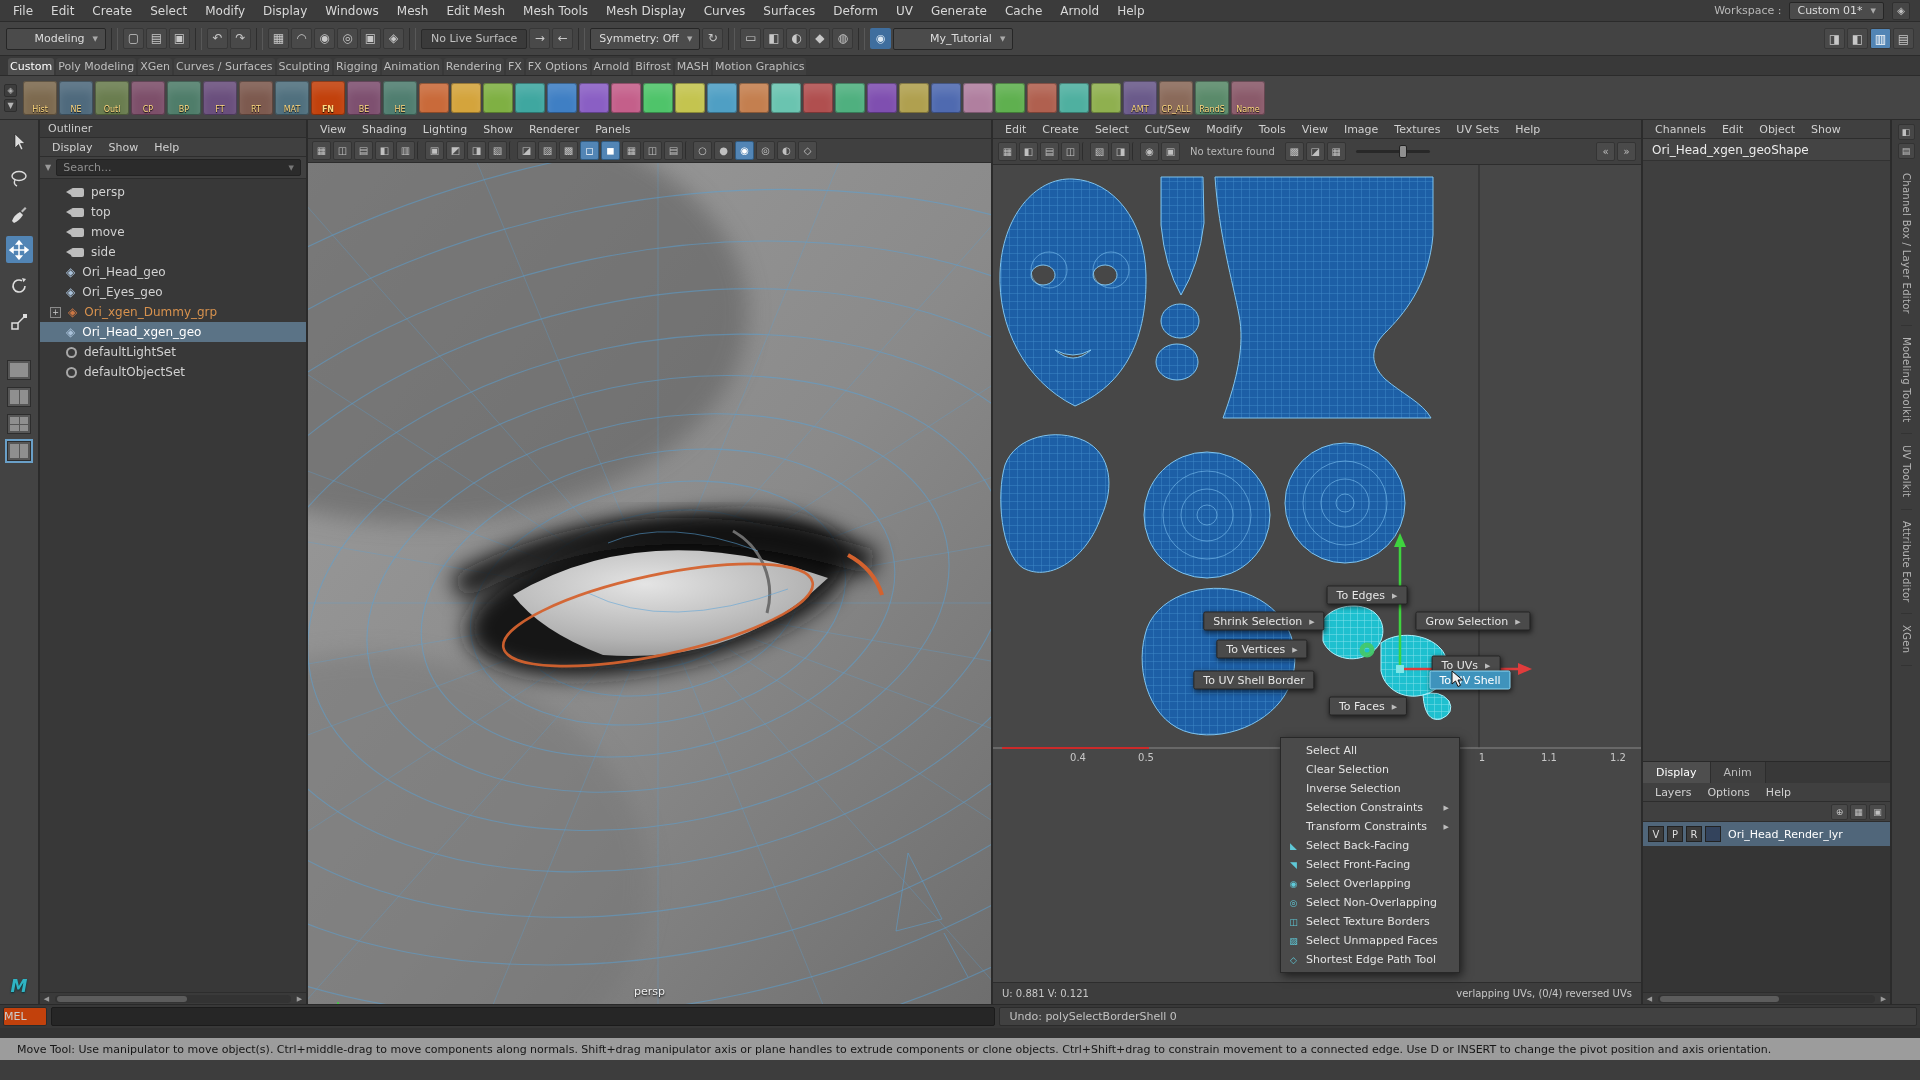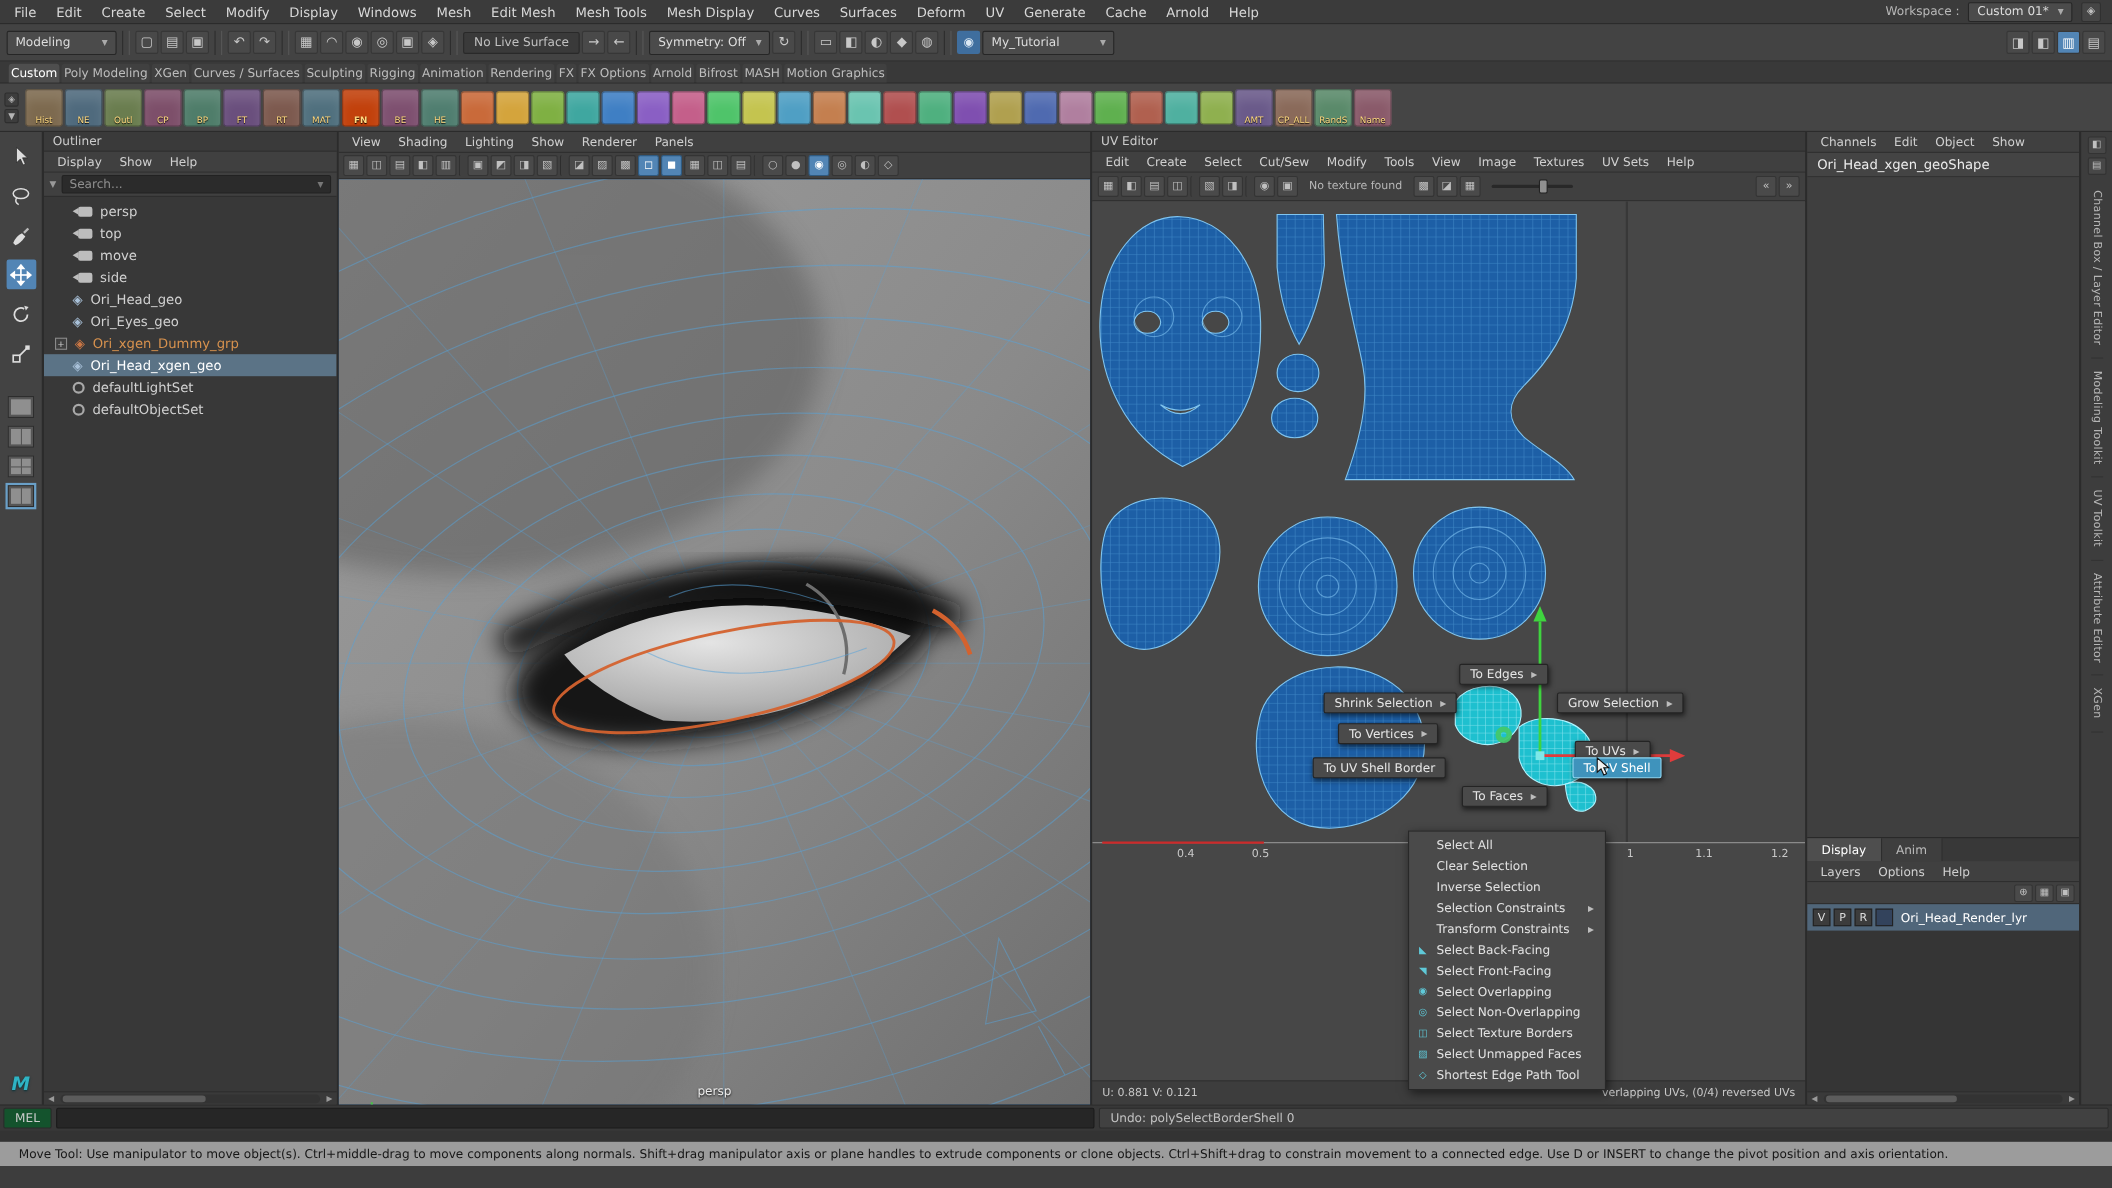--- a/index.html
+++ b/index.html
@@ -10,21 +10,21 @@
 .menubar{height:22px;background:#3b3b3b;display:flex;align-items:center;padding:0 4px;border-bottom:1px solid #2b2b2b}
 .menu-items{display:flex;align-items:center}
 .menu-item{padding:2px 9px;font-size:12px;color:#d8d8d8;white-space:nowrap}
 .mb-right{margin-left:auto;display:flex;align-items:center;gap:8px;font-size:11px;color:#b8b8b8;padding-right:6px}
 .dd{display:flex;align-items:center;gap:8px;background:#4b4b4b;border:1px solid #262626;border-radius:2px;height:18px;padding:0 7px;font-size:11px;color:#ddd;white-space:nowrap}
 .dd .caret{font-size:7px;color:#aaa}
 .mini-ico{width:18px;height:18px;display:flex;align-items:center;justify-content:center;background:#464646;border:1px solid #303030;border-radius:2px;font-size:10px;color:#c0c0c0}
 
 
 .statusline{height:34px;background:#434343;display:flex;align-items:center;padding:0 6px;border-bottom:1px solid #2b2b2b;gap:2px}
-.sl-dd{height:22px;min-width:100px;justify-content:space-between}
+.sl-dd{height:22px;min-width:100px;justify-content:flex-end}
 .sl-icon{width:21px;height:21px;display:flex;align-items:center;justify-content:center;font-size:12px;color:#c8c8c8;background:#494949;border:1px solid #373737;border-radius:2px}
 .sl-icon.sep{width:7px;background:transparent;border:none;border-left:1px solid #2d2d2d;border-right:1px solid #585858;border-radius:0;margin:0 3px;height:22px}
 .sl-icon.on{background:#5285b5;color:#fff}
 .sl-field{height:20px;background:#3a3a3a;border:1px solid #292929;display:flex;align-items:center;padding:0 9px;font-size:11px;color:#c0c0c0;border-radius:2px;white-space:nowrap}
 .sl-user{width:21px;height:21px;background:#3f6e9e;border-radius:2px;display:flex;align-items:center;justify-content:center;color:#dce9f4;font-size:11px}
 .sl-spacer{flex:1}
 
 
 .shelf-tabs{height:20px;background:#393939;display:flex;align-items:flex-end;padding:0 8px;gap:2px;border-bottom:1px solid #2b2b2b}
 .shelf-tab{font-size:11px;color:#bdbdbd;padding:2px 2px;background:#404040;border-radius:3px 3px 0 0;white-space:nowrap}
@@ -127,21 +127,21 @@
 .lr-swatch{width:16px;height:16px;background:#33435c;border:1px solid #222}
 .lr-name{font-size:11px;color:#ffffff;margin-left:4px;white-space:nowrap}
 
 
 .rstrip{width:28px;background:#3d3d3d;display:flex;flex-direction:column;align-items:center;padding-top:4px}
 .rico{width:17px;height:16px;margin-bottom:3px;font-size:9px;color:#c0c0c0;background:#474747;border:1px solid #333;border-radius:2px;display:flex;align-items:center;justify-content:center}
 .rtab{writing-mode:vertical-rl;font-size:10px;color:#b5b5b5;padding:11px 0;border-bottom:1px solid #333;letter-spacing:.3px;white-space:nowrap}
 
 
 .cmdline{height:24px;background:#383838;display:flex;align-items:center;gap:4px;padding:0 3px;border-top:1px solid #292929}
-.cmd-label{width:44px;text-align:center;font-size:11px;color:#cccccc;background:#14532d;height:19px;line-height:18px;border:1px solid #2b2b2b;border-radius:2px}
+.cmd-label{width:44px;text-align:left;font-size:11px;color:#cccccc;background:#c2410c;height:19px;line-height:18px;border:1px solid #2b2b2b;border-radius:2px}
 .cmd-input{flex:1.05;height:19px;background:#262626;border:1px solid #1b1b1b;border-radius:2px}
 .cmd-result{flex:1;height:19px;background:#414141;border:1px solid #2b2b2b;border-radius:2px;display:flex;align-items:center;padding:0 9px;font-size:11px;color:#c2c2c2;white-space:nowrap;overflow:hidden}
 .gapbar{height:10px;background:#333333}
 .helpline{height:22px;background:#9c9c9c;color:#161616;font-size:11px;display:flex;align-items:center;padding:0 17px;white-space:nowrap;overflow:hidden}
 .footer{height:20px;background:#3d3d3d}
 </style>
 </head>
 <body>
 
 <div class="menubar">
@@ -583,21 +583,20 @@
           <line x1="14" y1="34" x2="14" y2="10" stroke="#49c049" stroke-width="2"></line>
           <line x1="14" y1="34" x2="38" y2="34" stroke="#d44a4a" stroke-width="2"></line>
           <line x1="14" y1="34" x2="2" y2="43" stroke="#4a7ad4" stroke-width="2"></line>
         </svg>
       </div>
       <div class="vp-cam-label">persp</div>
     </div>
   </div>
 
   <div class="panel uvpanel">
-    <div class="panel-title">UV Editor</div>
     <div class="panel-menus">
 
     <span>Edit</span>
         <span>Create</span>
         <span>Select</span>
         <span>Cut/Sew</span>
         <span>Modify</span>
         <span>Tools</span>
         <span>View</span>
         <span>Image</span>

